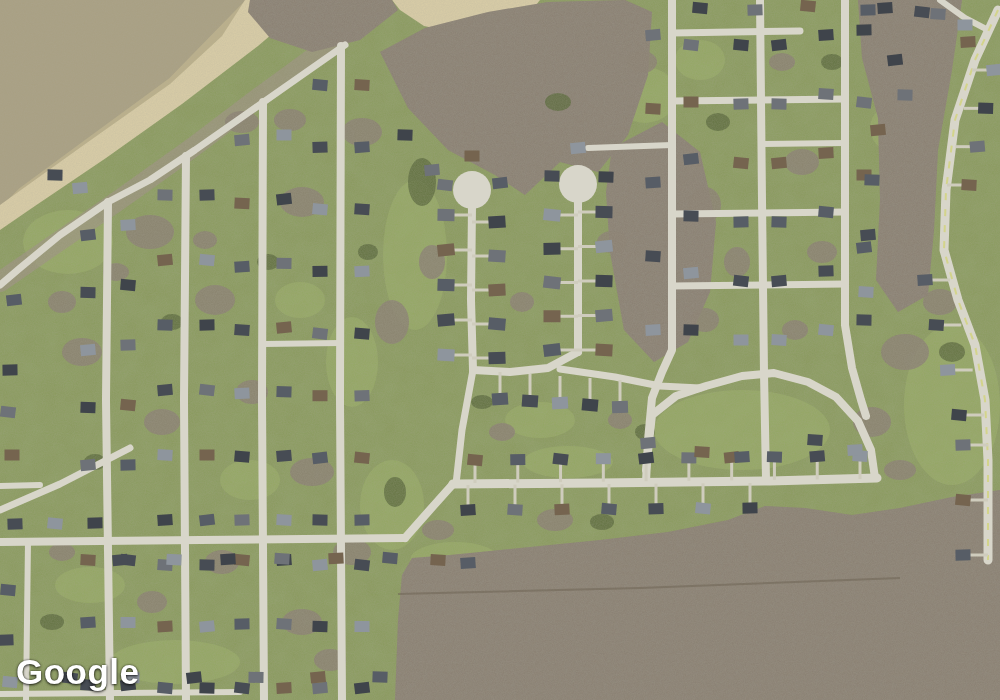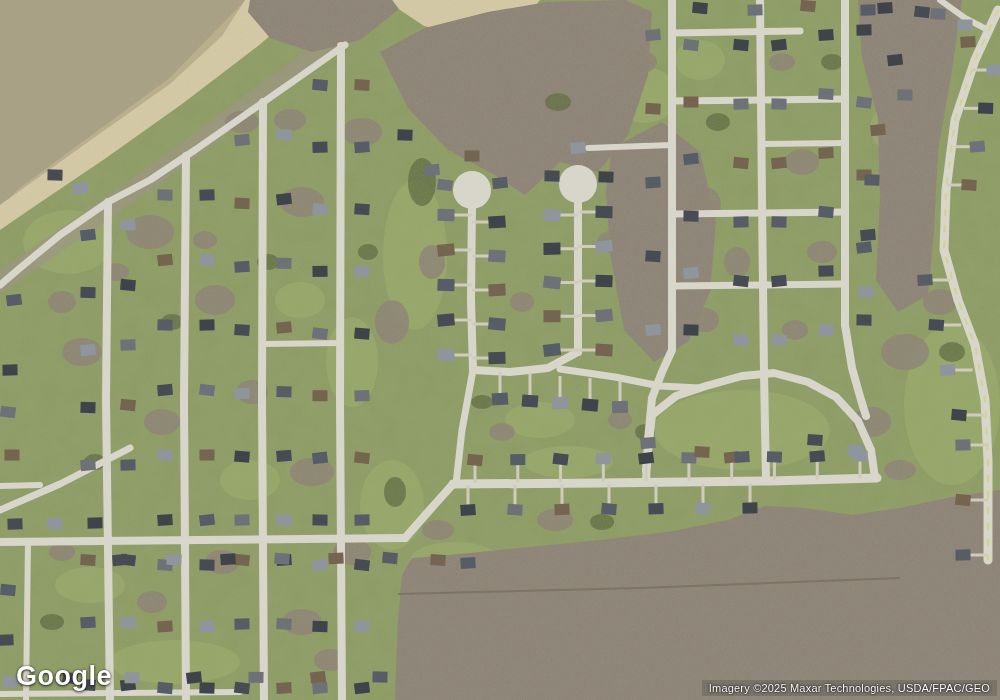--- a/index.html
+++ b/index.html
@@ -1,19 +1,19 @@
 <!DOCTYPE html>
 <html><head>
 <meta charset="utf-8">
 <style>
   html,body{margin:0;padding:0;background:#222;}
   .stage{position:relative;width:1000px;height:700px;overflow:hidden;background:#8a9a5e;font-family:"Liberation Sans",sans-serif;}
   .stage svg{position:absolute;left:0;top:0;display:block;}
   .logo{position:absolute;left:16px;bottom:8px;color:#fff;font-family:"Liberation Sans",sans-serif;
-        font-size:27px;font-weight:600;letter-spacing:.5px;
+        font-size:35px;font-weight:600;letter-spacing:.5px;
         text-shadow:0 1px 3px rgba(0,0,0,.75),0 0 2px rgba(0,0,0,.55);cursor:pointer;user-select:none;}
   .attr{position:absolute;right:3px;bottom:4px;color:#fff;font-family:"Liberation Sans",sans-serif;
         font-size:11px;letter-spacing:.2px;padding:2px 7px;background:rgba(50,50,50,.22);
         text-shadow:0 0 3px rgba(0,0,0,.95),0 0 1px #000;}
 </style>
 </head>
 <body>
 
 <div class="stage">
   <svg id="map-svg" width="1000" height="700" viewBox="0 0 1000 700">
@@ -423,14 +423,13 @@
         <rect x="47.5" y="169.5" width="15" height="11" fill="#474c54" transform="rotate(1 55 175)"></rect>
         <rect x="72.5" y="182.5" width="15" height="11" fill="#8e959d" transform="rotate(-6 80 188)"></rect>
         <rect x="397.5" y="129.5" width="15" height="11" fill="#3f444b" transform="rotate(2 405 135)"></rect>
         <rect x="424.5" y="164.5" width="15" height="11" fill="#6e7278" transform="rotate(-5 432 170)"></rect>
         <rect x="430.5" y="554.5" width="15" height="11" fill="#75644f" transform="rotate(3 438 560)"></rect>
         <rect x="460.5" y="557.5" width="15" height="11" fill="#575d66" transform="rotate(-4 468 563)"></rect>
       </g>
   </svg>
 
   <div class="logo">Google</div>
-  <div class="attr">Imagery ©2025 Maxar Technologies, USDA/FPAC/GEO</div>
 </div>
 
 </body></html>

